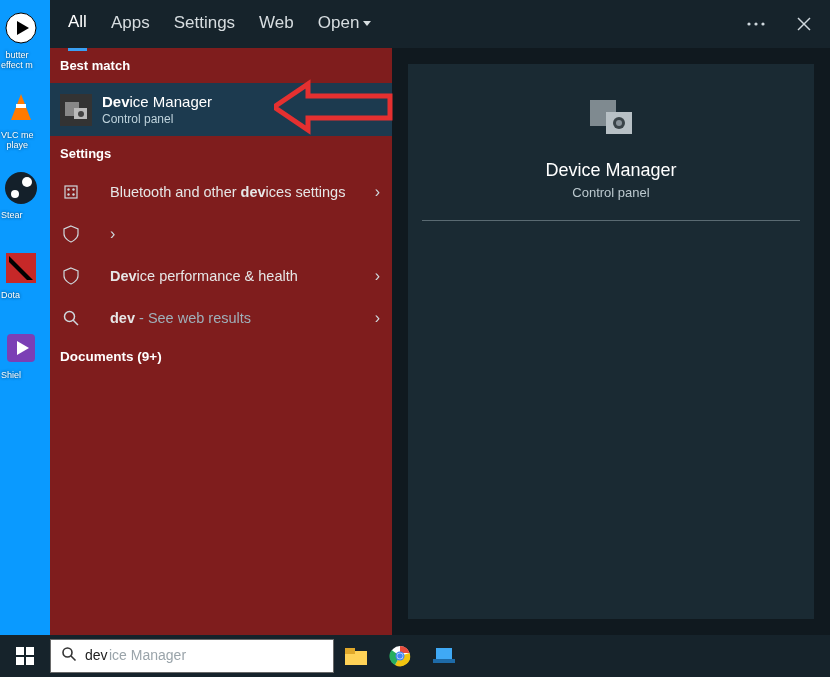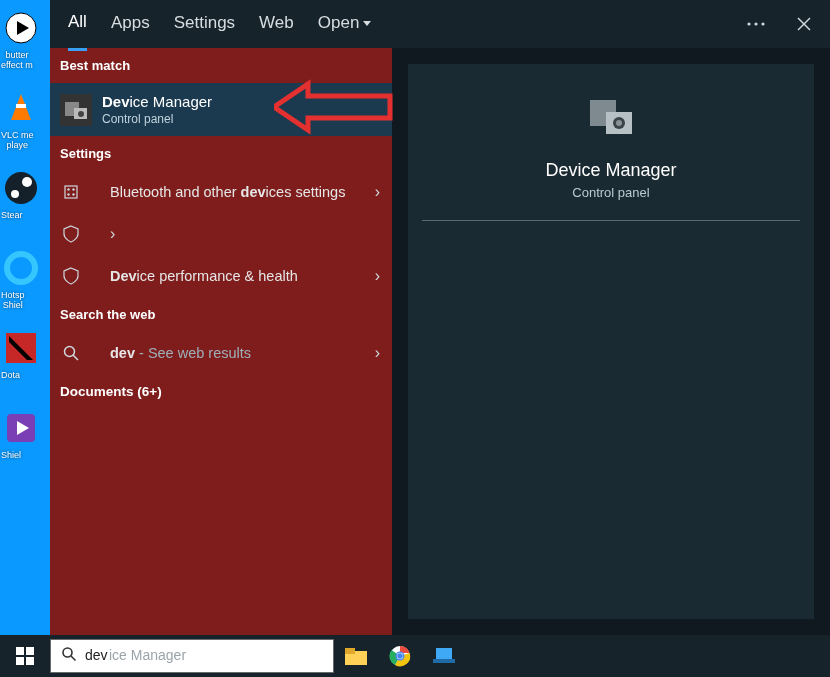--- a/index.html
+++ b/index.html
@@ -87,29 +87,20 @@
   </div>
   <div class="dicon">
     <div class="dglyph">
       <svg width="36" height="36">
           <circle cx="18" cy="18" r="16" fill="#14202a"></circle>
           <circle cx="24" cy="12" r="5" fill="#fff"></circle>
           <circle cx="12" cy="24" r="4" fill="#fff"></circle>
         </svg>
     </div>
     <div class="dlabel">Stear</div>
-  </div>
-  <div class="dicon">
-    <div class="dglyph">
-      <svg width="36" height="36">
-          <circle cx="18" cy="18" r="14" fill="none" stroke="#35c6ff" stroke-width="6"></circle>
-        </svg>
-    </div>
-    <div class="dlabel">Hotsp
-Shiel</div>
   </div>
   <div class="dicon">
     <div class="dglyph">
       <svg width="36" height="36">
           <rect x="3" y="3" width="30" height="30" fill="#c62828"></rect>
           <polygon points="6,6 30,30 24,30 6,12" fill="#000"></polygon>
         </svg>
     </div>
     <div class="dlabel">Dota</div>
   </div>
@@ -193,34 +184,33 @@
       <div class="setting-row">
         <div class="sicon">
           <svg width="18" height="18">
               <path d="M9 1 L16 4 V9 C16 14 9 17 9 17 C9 17 2 14 2 9 V4 Z" fill="none" stroke="#cfd8dd" stroke-width="1.2"></path>
             </svg>
         </div>
         <div class="label"><span></span><span class="bold">Dev</span><span>ice performance &amp; health</span></div>
         <div class="chev">›</div>
       </div>
 
-      <div class="section-label">Search the web</div>
 
       <div class="web-row">
         <div class="sicon">
           <svg width="18" height="18">
               <circle cx="7.5" cy="7.5" r="5" fill="none" stroke="#cfd8dd" stroke-width="1.5"></circle>
               <line x1="11.2" y1="11.2" x2="16" y2="16" stroke="#cfd8dd" stroke-width="1.5"></line>
             </svg>
         </div>
         <div class="label"><span class="bold">dev</span><span class="faded"> - See web results</span></div>
         <div class="chev">›</div>
       </div>
 
-      <div class="category-row">Documents (6+)</div>
+      <div class="category-row">Documents (9+)</div>
     </div>
 
     <div class="sp-right">
       <div class="detail-card">
         <div class="dc-top">
           <div class="big-icon">
             <svg width="54" height="50">
                 <rect x="6" y="8" width="26" height="26" fill="#7f8a90"></rect>
                 <rect x="22" y="20" width="26" height="22" fill="#b7c0c5"></rect>
                 <circle cx="35" cy="31" r="6" fill="#3a4449"></circle>

